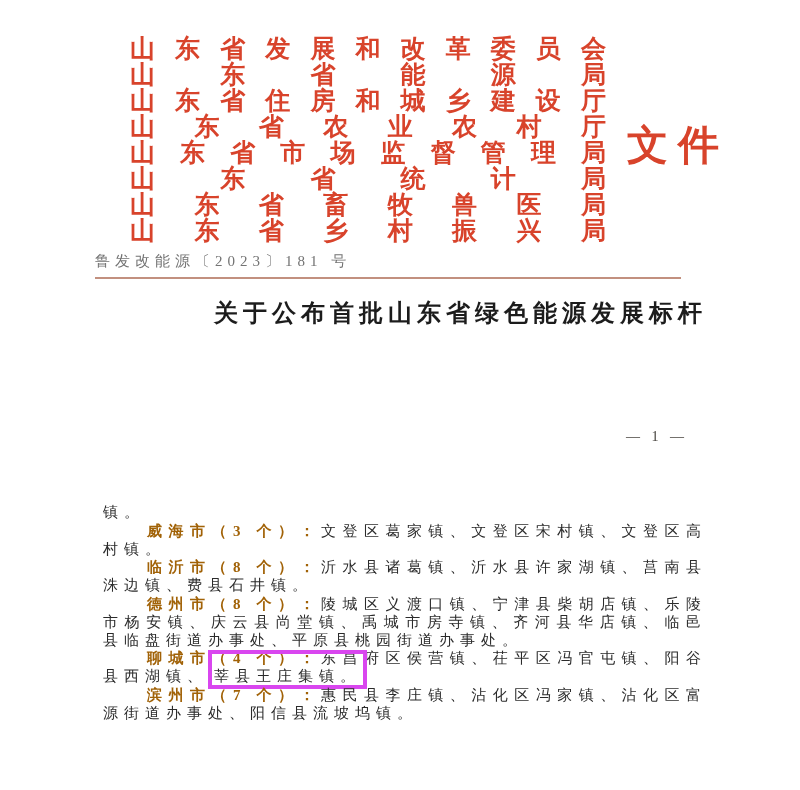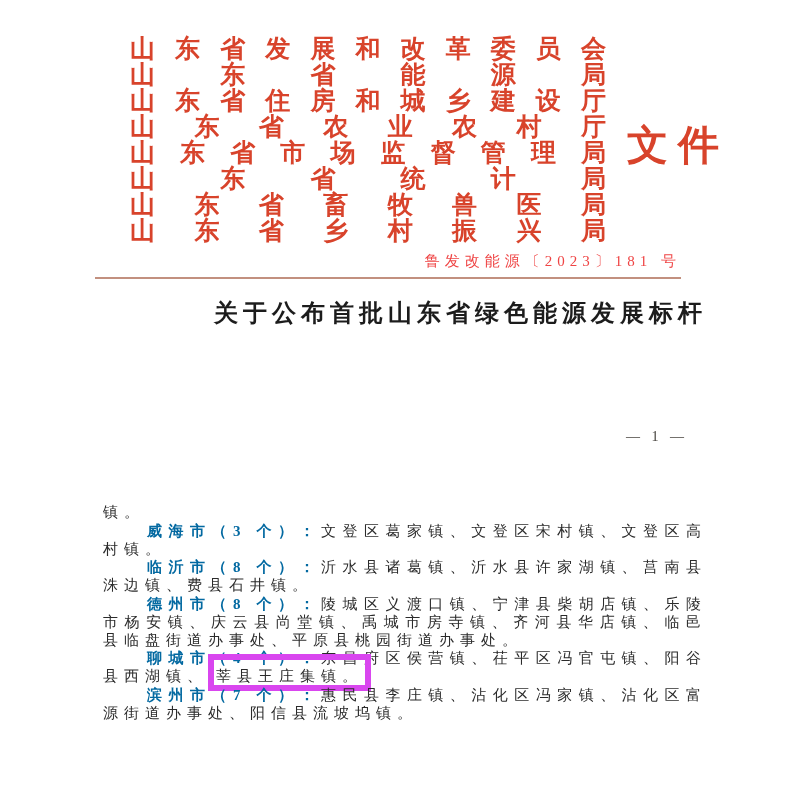--- a/index.html
+++ b/index.html
@@ -38,24 +38,24 @@
     color: #d8432b;
     letter-spacing: 10px;
     white-space: nowrap;
   }
 
   .doc-number {
     position: absolute;
     left: 95px;
     top: 252px;
     width: 586px;
-    text-align: right;
+    text-align: left;
     font-size: 15px;
     letter-spacing: 5px;
-    color: #ef4444;
+    color: #737373;
   }
 
   .divider {
     position: absolute;
     left: 95px;
     top: 277px;
     width: 586px;
     height: 2px;
     background: #c2907f;
   }
@@ -106,24 +106,24 @@
     left: 103px;
     top: 504px;
     width: 604px;
     font-size: 15px;
     line-height: 17.8px;
     letter-spacing: 6px;
     color: #2b2b2b;
     text-align: justify;
   }
   .body2 p { margin-bottom: 1px; }
-  .city { font-weight: bold; color: #0369a1; }
+  .city { font-weight: bold; color: #a16207; }
   .hl {
-    border: 6px solid #d946ef;
-    padding: 8px 2px 1px 2px;
+    border: 4px solid #d946ef;
+    padding: 14px 2px 1px 2px;
   }
 </style>
 </head>
 <body>
 
 <div class="page">
 
   <div class="header-agencies">
     <div class="agency-line js-char-justify">
         <span>山</span>

